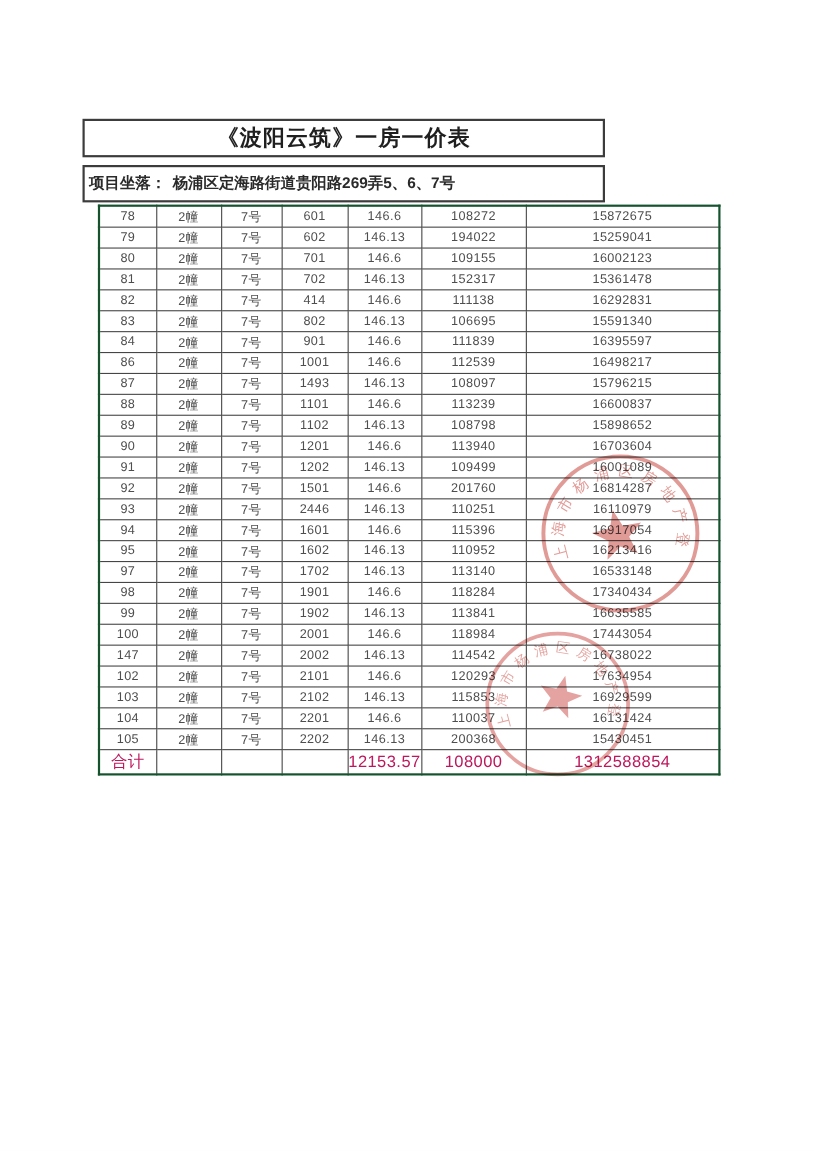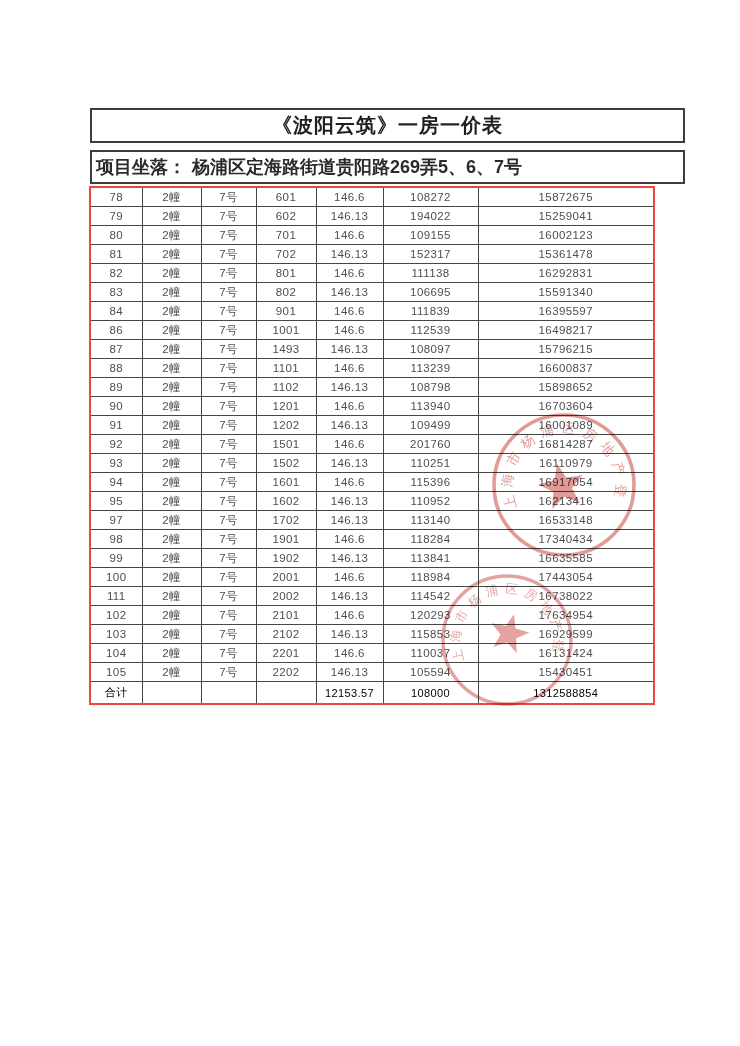--- a/index.html
+++ b/index.html
@@ -5,61 +5,61 @@
   html,body{margin:0;padding:0;}
   body{
     width:740px;height:1046px;
     background:#fdfdfc;
     font-family:"Liberation Sans", sans-serif;
     position:relative;
     overflow:hidden;
   }
   .sheet{position:absolute;inset:0;background:#ffffff;}
 
-  .doc-block{position:absolute;left:90px;width:595px;box-sizing:border-box;}
+  .doc-block{position:absolute;left:75px;width:475px;box-sizing:border-box;}
 
   .title-box{
     top:108px;height:35px;
     border:2px solid #3c3c3c;
     display:flex;align-items:center;justify-content:center;
     font-size:20px;font-weight:bold;color:#1f1f1f;
     letter-spacing:1px;
   }
   .location-box{
     top:150px;height:34px;
     border:2px solid #3c3c3c;
     display:flex;align-items:center;
     padding-left:4px;
-    font-size:18px;font-weight:bold;color:#2a2a2a;
+    font-size:14px;font-weight:bold;color:#2a2a2a;
   }
   .location-box .loc-label{white-space:pre;}
   .location-box .loc-value{margin-left:6px;}
 
   table.price-table{
     position:absolute;left:89px;top:186px;
     width:564px;
     border-collapse:collapse;
     table-layout:fixed;
-    border:2px solid #ef4444;
+    border:2px solid #14532d;
   }
   table.price-table td{
     border:1px solid #464646;
     height:18px;
     padding:0;
     text-align:center;
     font-size:11.5px;
     color:#4e4e4e;
     letter-spacing:0.4px;
     overflow:hidden;
     white-space:nowrap;
   }
   table.price-table tr.total-row td{
     height:21px;
-    font-size:11px;
-    color:#000000;
+    font-size:15px;
+    color:#be185d;
     margin-left:28px;
   }
   col.c1{width:52px;} col.c2{width:59px;} col.c3{width:55px;}
   col.c4{width:60px;} col.c5{width:67px;} col.c6{width:95px;} col.c7{width:176px;}
 
   .seal-layer{
     position:absolute;inset:0;
     pointer-events:none;
     mix-blend-mode:multiply;
   }
@@ -122,21 +122,21 @@
           <td>7号</td>
           <td>702</td>
           <td>146.13</td>
           <td>152317</td>
           <td>15361478</td>
         </tr>
         <tr>
           <td>82</td>
           <td>2幢</td>
           <td>7号</td>
-          <td>801</td>
+          <td>414</td>
           <td>146.6</td>
           <td>111138</td>
           <td>16292831</td>
         </tr>
         <tr>
           <td>83</td>
           <td>2幢</td>
           <td>7号</td>
           <td>802</td>
           <td>146.13</td>
@@ -212,21 +212,21 @@
           <td>7号</td>
           <td>1501</td>
           <td>146.6</td>
           <td>201760</td>
           <td>16814287</td>
         </tr>
         <tr>
           <td>93</td>
           <td>2幢</td>
           <td>7号</td>
-          <td>1502</td>
+          <td>2446</td>
           <td>146.13</td>
           <td>110251</td>
           <td>16110979</td>
         </tr>
         <tr>
           <td>94</td>
           <td>2幢</td>
           <td>7号</td>
           <td>1601</td>
           <td>146.6</td>
@@ -272,21 +272,21 @@
         <tr>
           <td>100</td>
           <td>2幢</td>
           <td>7号</td>
           <td>2001</td>
           <td>146.6</td>
           <td>118984</td>
           <td>17443054</td>
         </tr>
         <tr>
-          <td>111</td>
+          <td>147</td>
           <td>2幢</td>
           <td>7号</td>
           <td>2002</td>
           <td>146.13</td>
           <td>114542</td>
           <td>16738022</td>
         </tr>
         <tr>
           <td>102</td>
           <td>2幢</td>
@@ -313,21 +313,21 @@
           <td>146.6</td>
           <td>110037</td>
           <td>16131424</td>
         </tr>
         <tr>
           <td>105</td>
           <td>2幢</td>
           <td>7号</td>
           <td>2202</td>
           <td>146.13</td>
-          <td>105594</td>
+          <td>200368</td>
           <td>15430451</td>
         </tr>
         <tr class="total-row">
           <td>合计</td>
           <td></td>
           <td></td>
           <td></td>
           <td>12153.57</td>
           <td>108000</td>
           <td>1312588854</td>

